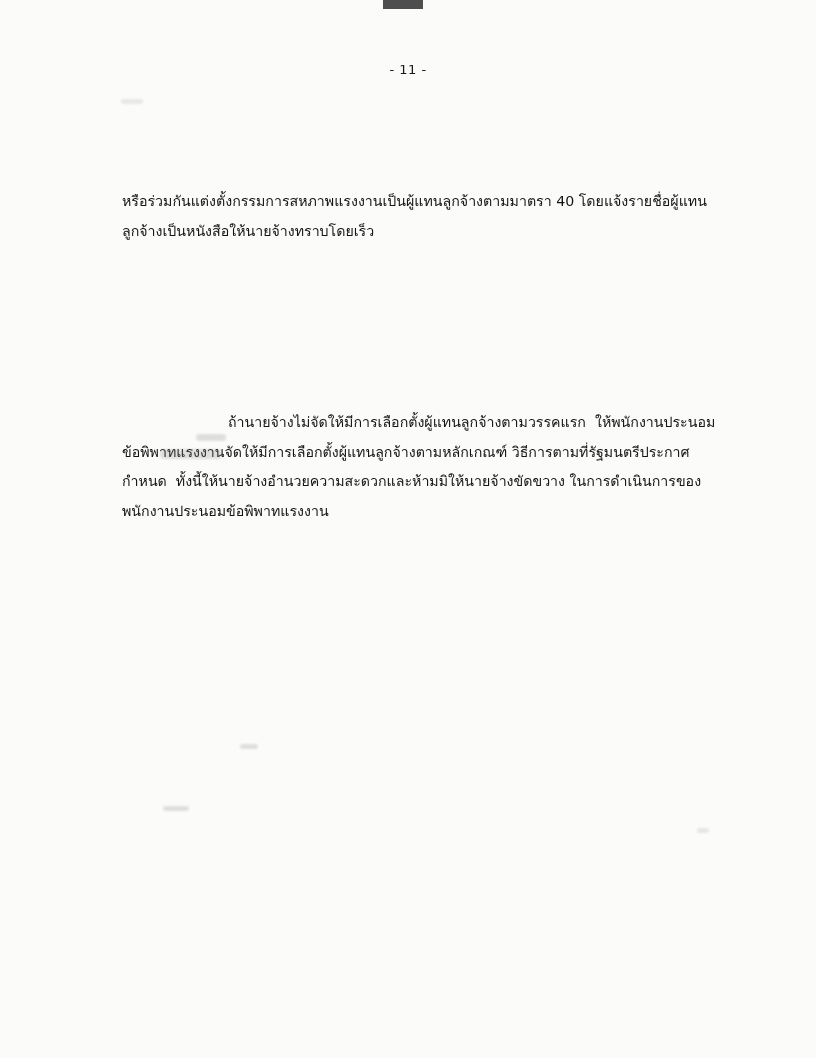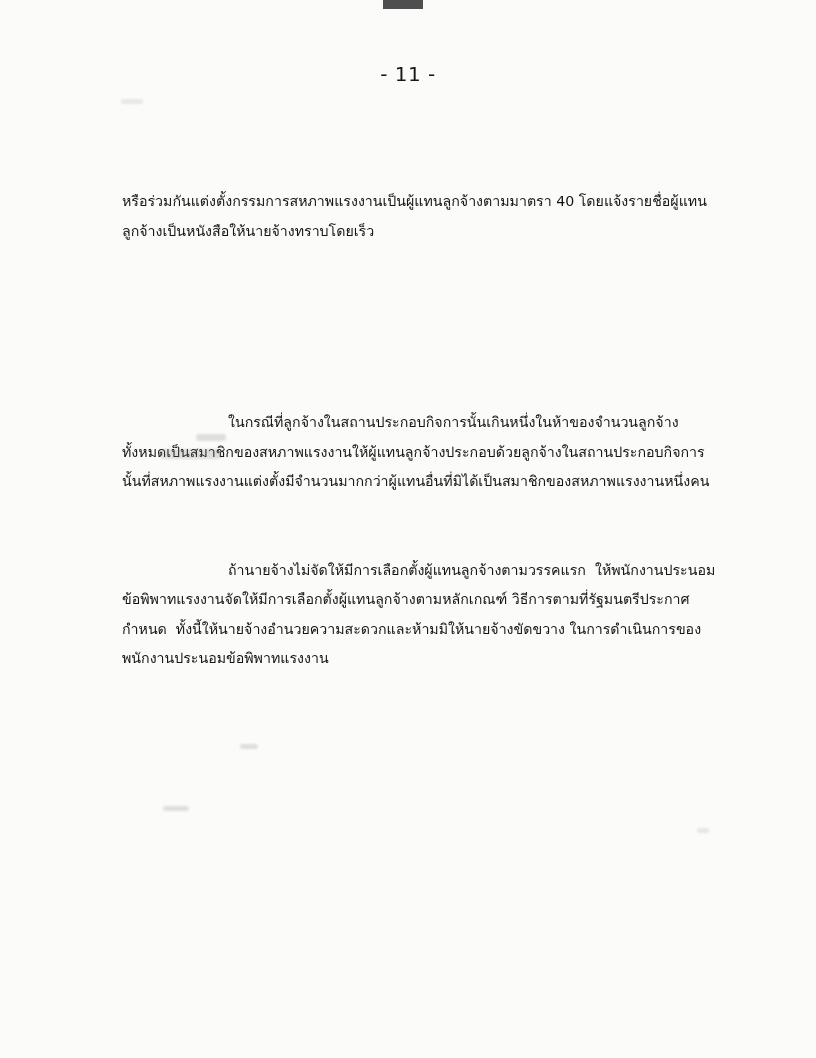--- a/index.html
+++ b/index.html
@@ -44,21 +44,21 @@
     height: 9px;
     background: #2f2f2f;
     opacity: 0.85;
   }
   .page-number {
     position: absolute;
     top: 62px;
     left: 0;
     width: 816px;
     text-align: center;
-    font-size: 20px;
+    font-size: 13px;
     letter-spacing: 0.5px;
     color: #181818;
   }
   .body-text {
     position: absolute;
     left: 118px;
     top: 128px;
     width: 600px;
     font-size: 14.2px;
     line-height: 29.5px;
@@ -94,21 +94,20 @@
 
 <div class="page">
 
   <div class="top-mark"></div>
 
   <div class="page-number">- 11 -</div>
 
   <div class="body-text">
     <p class="para">หรือร่วมกันแต่งตั้งกรรมการสหภาพแรงงานเป็นผู้แทนลูกจ้างตามมาตรา 40 โดยแจ้งรายชื่อผู้แทนลูกจ้างเป็นหนังสือให้นายจ้างทราบโดยเร็ว</p>
     <div class="gap-md"></div>
-    <p class="para indent">ในกรณีที่ลูกจ้างในสถานประกอบกิจการนั้นเกินหนึ่งในห้าของจำนวนลูกจ้างทั้งหมดเป็นสมาชิกของสหภาพแรงงานให้ผู้แทนลูกจ้างประกอบด้วยลูกจ้างในสถานประกอบกิจการนั้นที่สหภาพแรงงานแต่งตั้งมีจำนวนมากกว่าผู้แทนอื่นที่มิได้เป็นสมาชิกของสหภาพแรงงานหนึ่งคน</p>
     <p class="para indent">ถ้านายจ้างไม่จัดให้มีการเลือกตั้งผู้แทนลูกจ้างตามวรรคแรก  ให้พนักงานประนอมข้อพิพาทแรงงานจัดให้มีการเลือกตั้งผู้แทนลูกจ้างตามหลักเกณฑ์ วิธีการตามที่รัฐมนตรีประกาศกำหนด  ทั้งนี้ให้นายจ้างอำนวยความสะดวกและห้ามมิให้นายจ้างขัดขวาง ในการดำเนินการของพนักงานประนอมข้อพิพาทแรงงาน</p>
     <div class="gap-md"></div>
     
     
     
     
     
     
     
     

